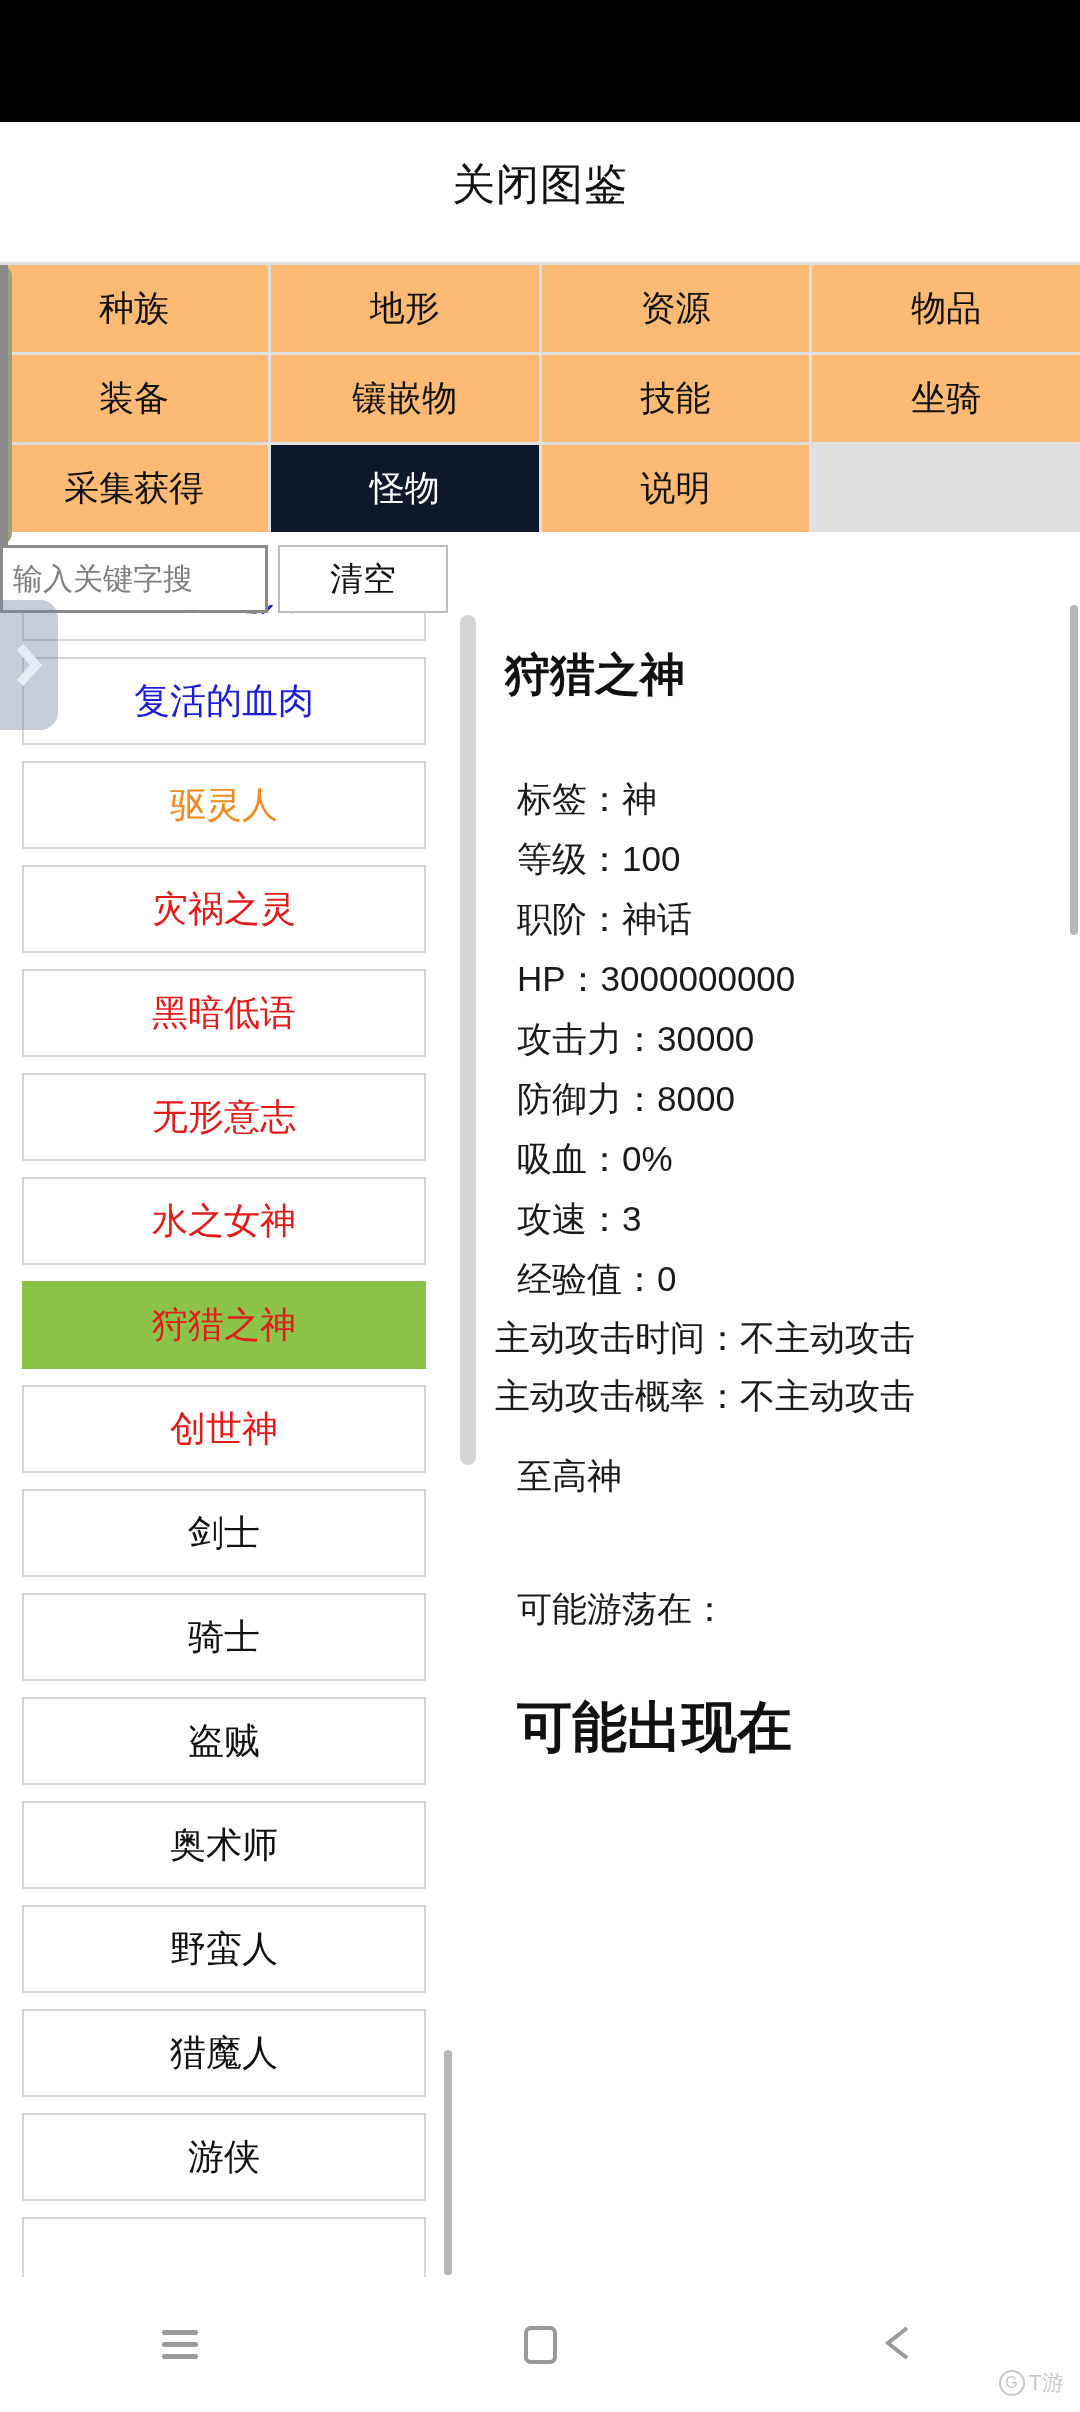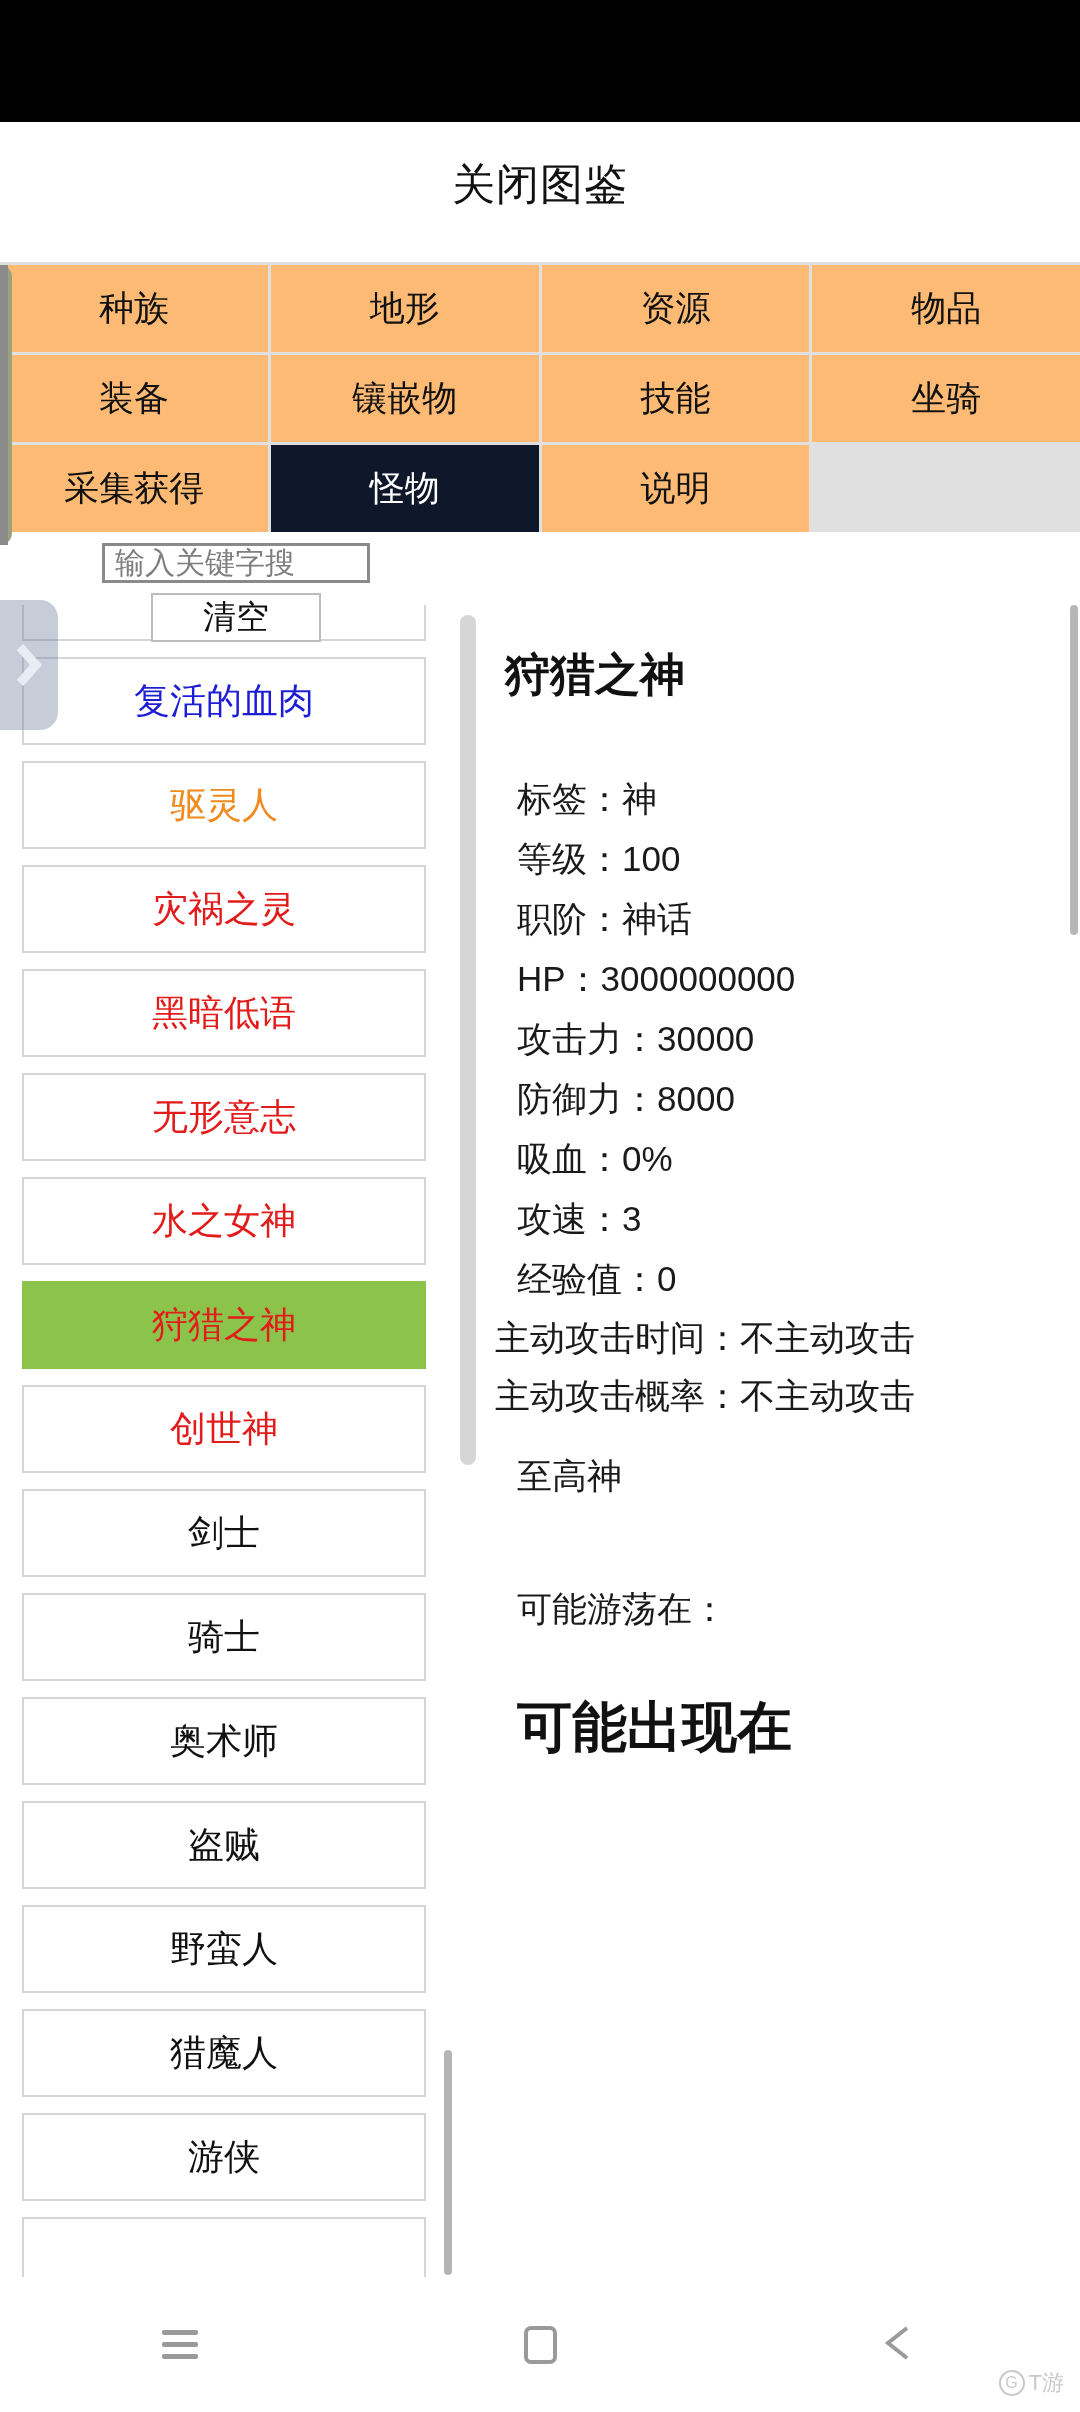--- a/index.html
+++ b/index.html
@@ -74,21 +74,20 @@
   .searchrow {
     position: absolute;
     top: 543px; left: 0;
     width: 472px;
     height: 72px;
     display: flex;
     align-items: center;
     gap: 10px;
     background: transparent;
     z-index: 6;
-    flex-direction: column;
   }
   .search-input {
     width: 268px;
     height: 68px;
     border: 3px solid #8a8a8a;
     background: #ffffff;
     font-size: 30px;
     color: #222;
     padding: 0 10px;
     font-family: "Liberation Sans", "DejaVu Sans", sans-serif;
@@ -368,22 +367,22 @@
           <div class="list-item c-blue">复活的血肉</div>
           <div class="list-item c-orange">驱灵人</div>
           <div class="list-item c-red">灾祸之灵</div>
           <div class="list-item c-red">黑暗低语</div>
           <div class="list-item c-red">无形意志</div>
           <div class="list-item c-red">水之女神</div>
           <div class="list-item c-red selected">狩猎之神</div>
           <div class="list-item c-red">创世神</div>
           <div class="list-item ">剑士</div>
           <div class="list-item ">骑士</div>
+          <div class="list-item ">盗贼</div>
           <div class="list-item ">奥术师</div>
-          <div class="list-item ">盗贼</div>
           <div class="list-item ">野蛮人</div>
           <div class="list-item ">猎魔人</div>
           <div class="list-item ">游侠</div>
           <div class="list-item "></div>
         </div>
     </div>
 
     <div class="list-scrollbar">
       <div class="list-thumb"></div>
     </div>

